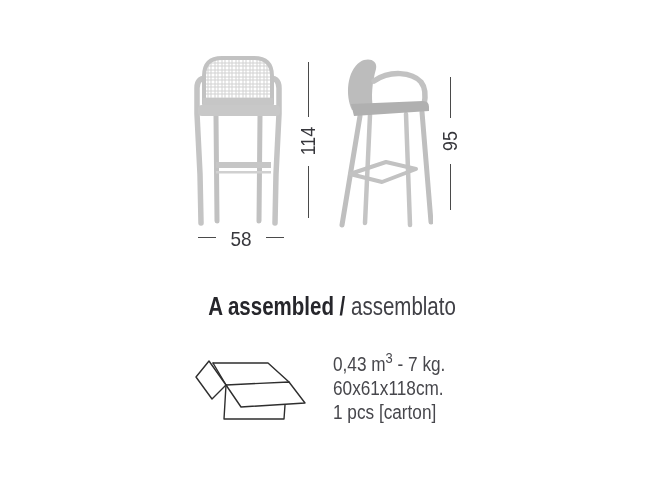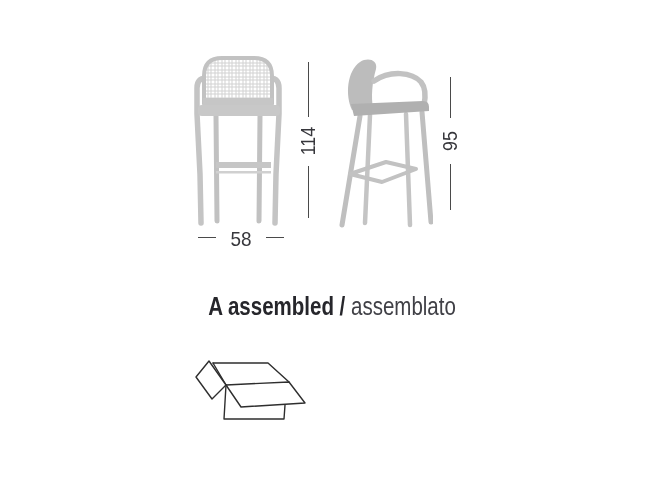--- a/index.html
+++ b/index.html
@@ -111,14 +111,19 @@
 
         <path d="M33,29 L96,26 L112,47 L48,51 Z" fill="#ffffff"></path>
 
         <path d="M3,21 L16,5 L33,29 L19,43 Z" fill="#ffffff"></path>
 
         <path d="M33,29 L31,63 L91,63 L92,49"></path>
       </g>
     </svg>
   </div>
 
+  <div class="abs" id="packtext">
+    <span class="line"><span>0,43 m</span><sup>3</sup><span> - 7 kg.</span></span>
+    <span class="line">60x61x118cm.</span>
+    <span class="line">1 pcs [carton]</span>
+  </div>
 
 </div>
 
 </body></html>

